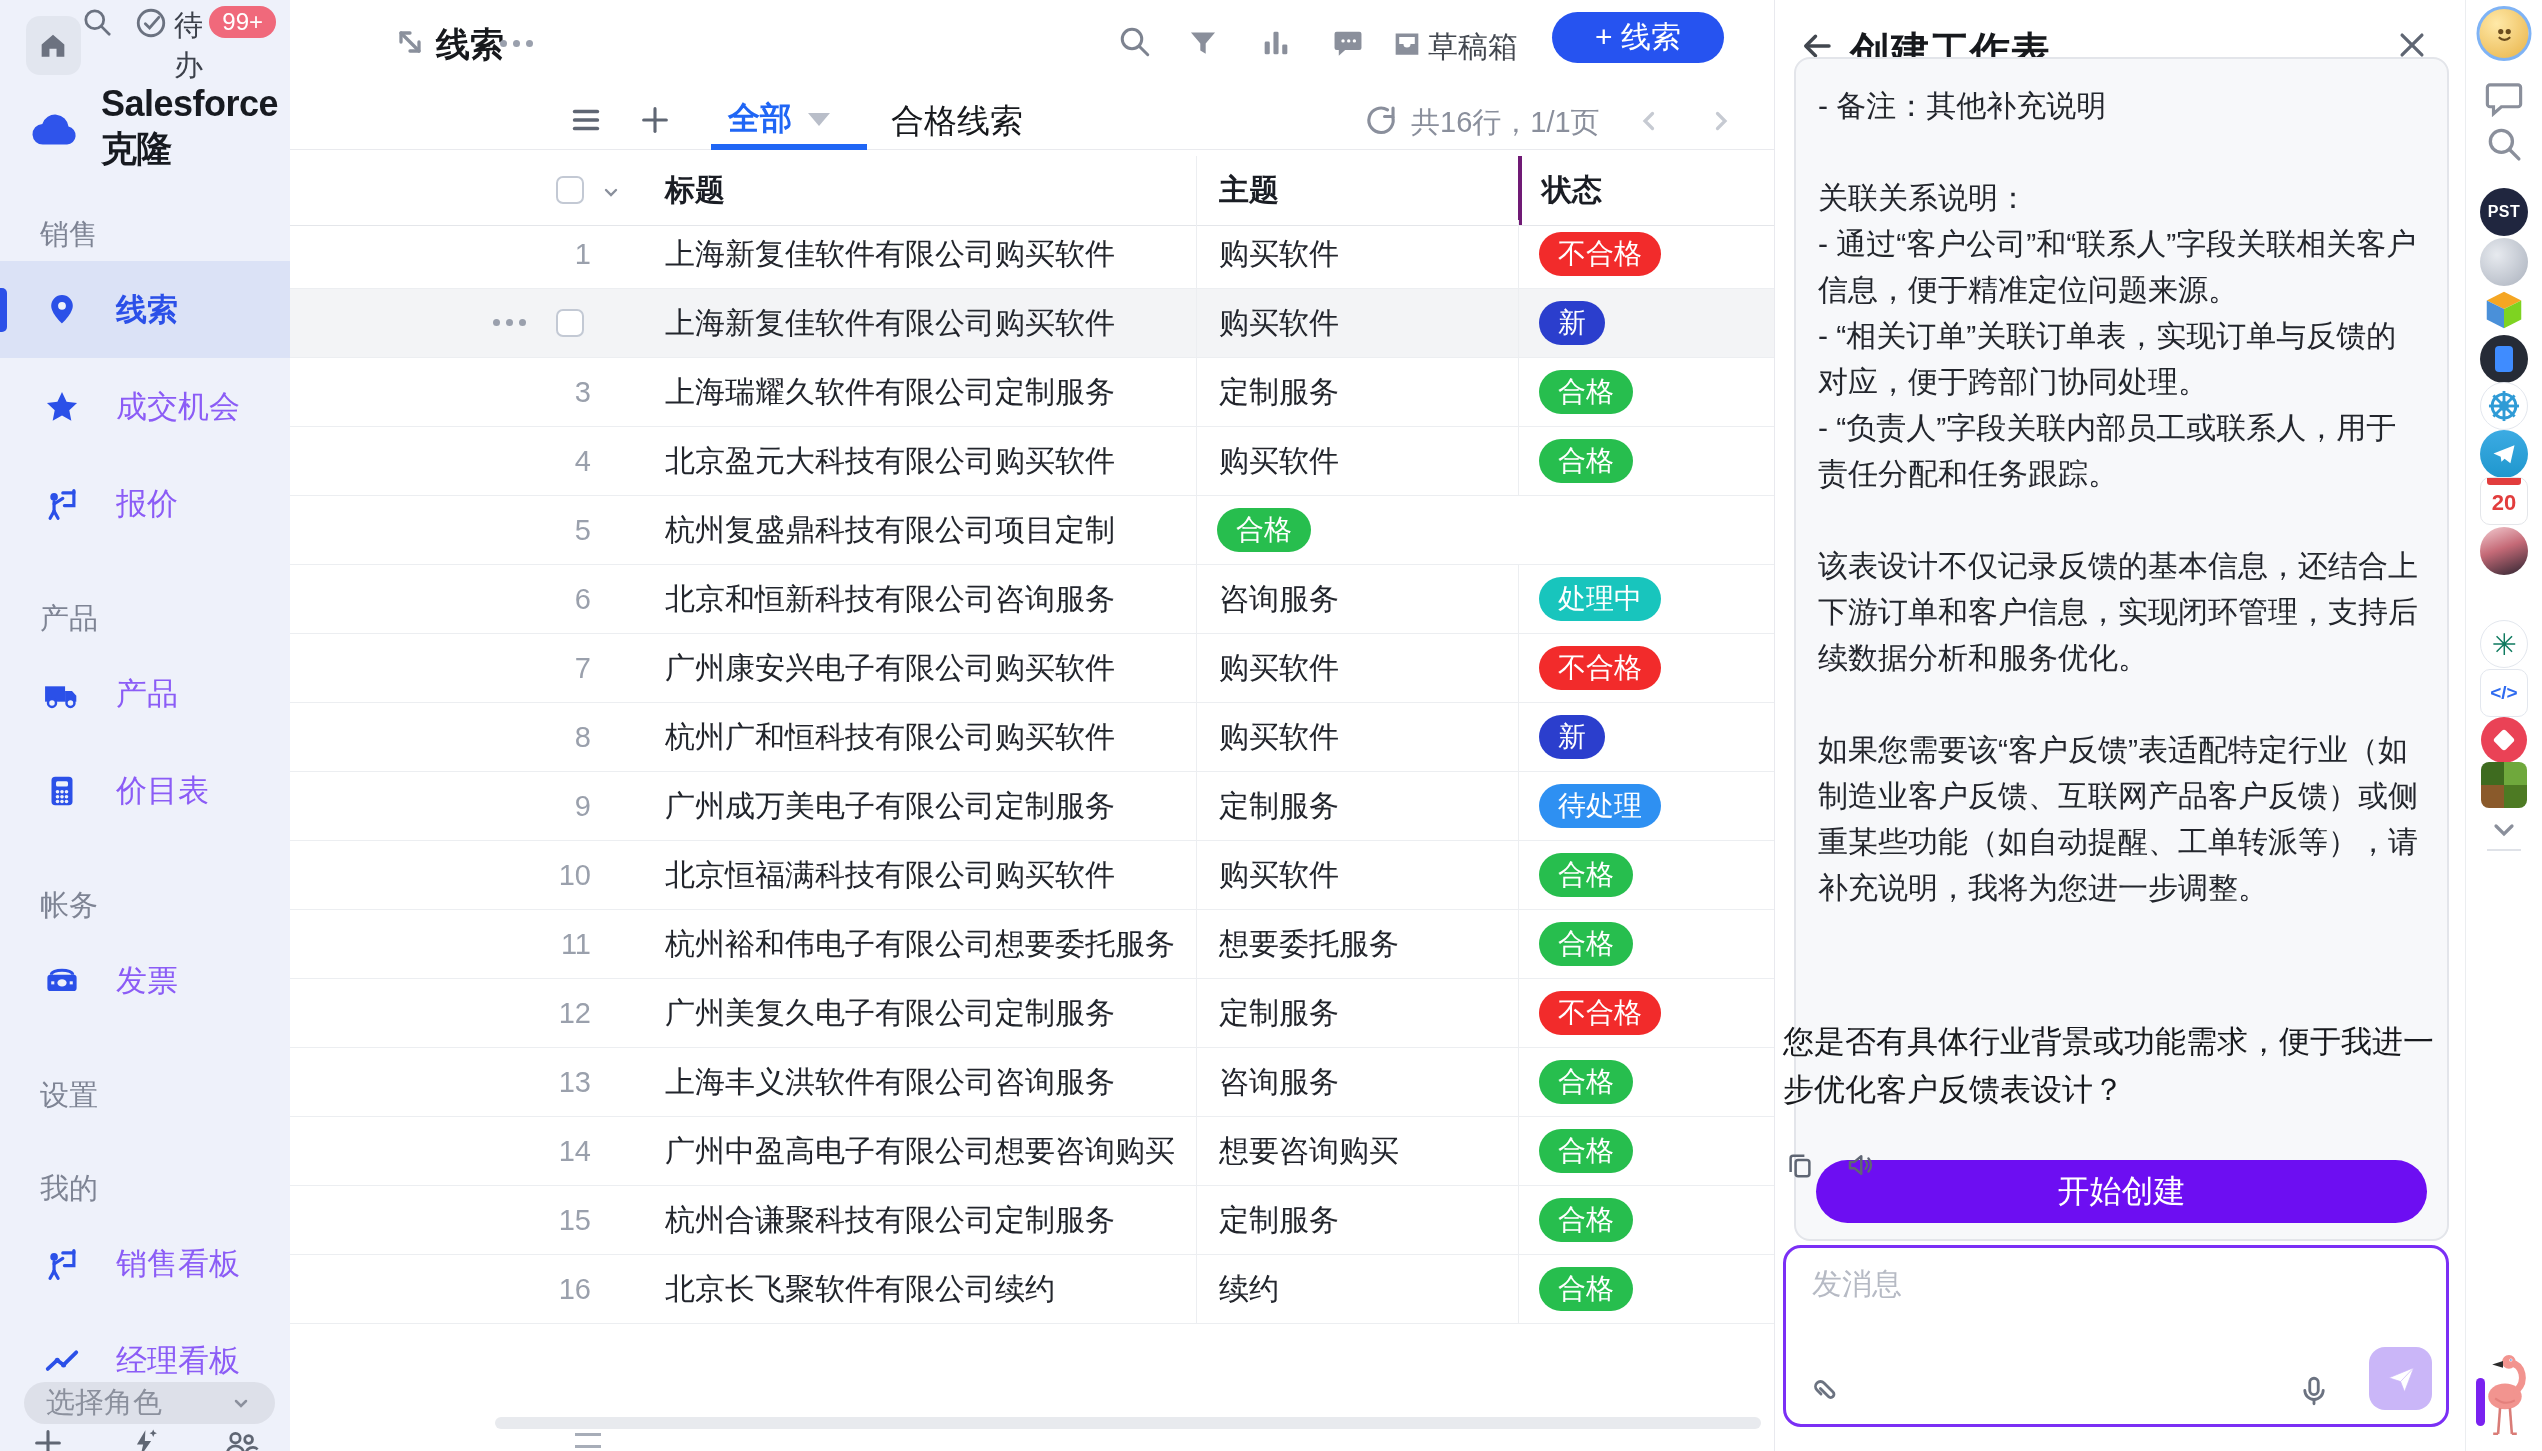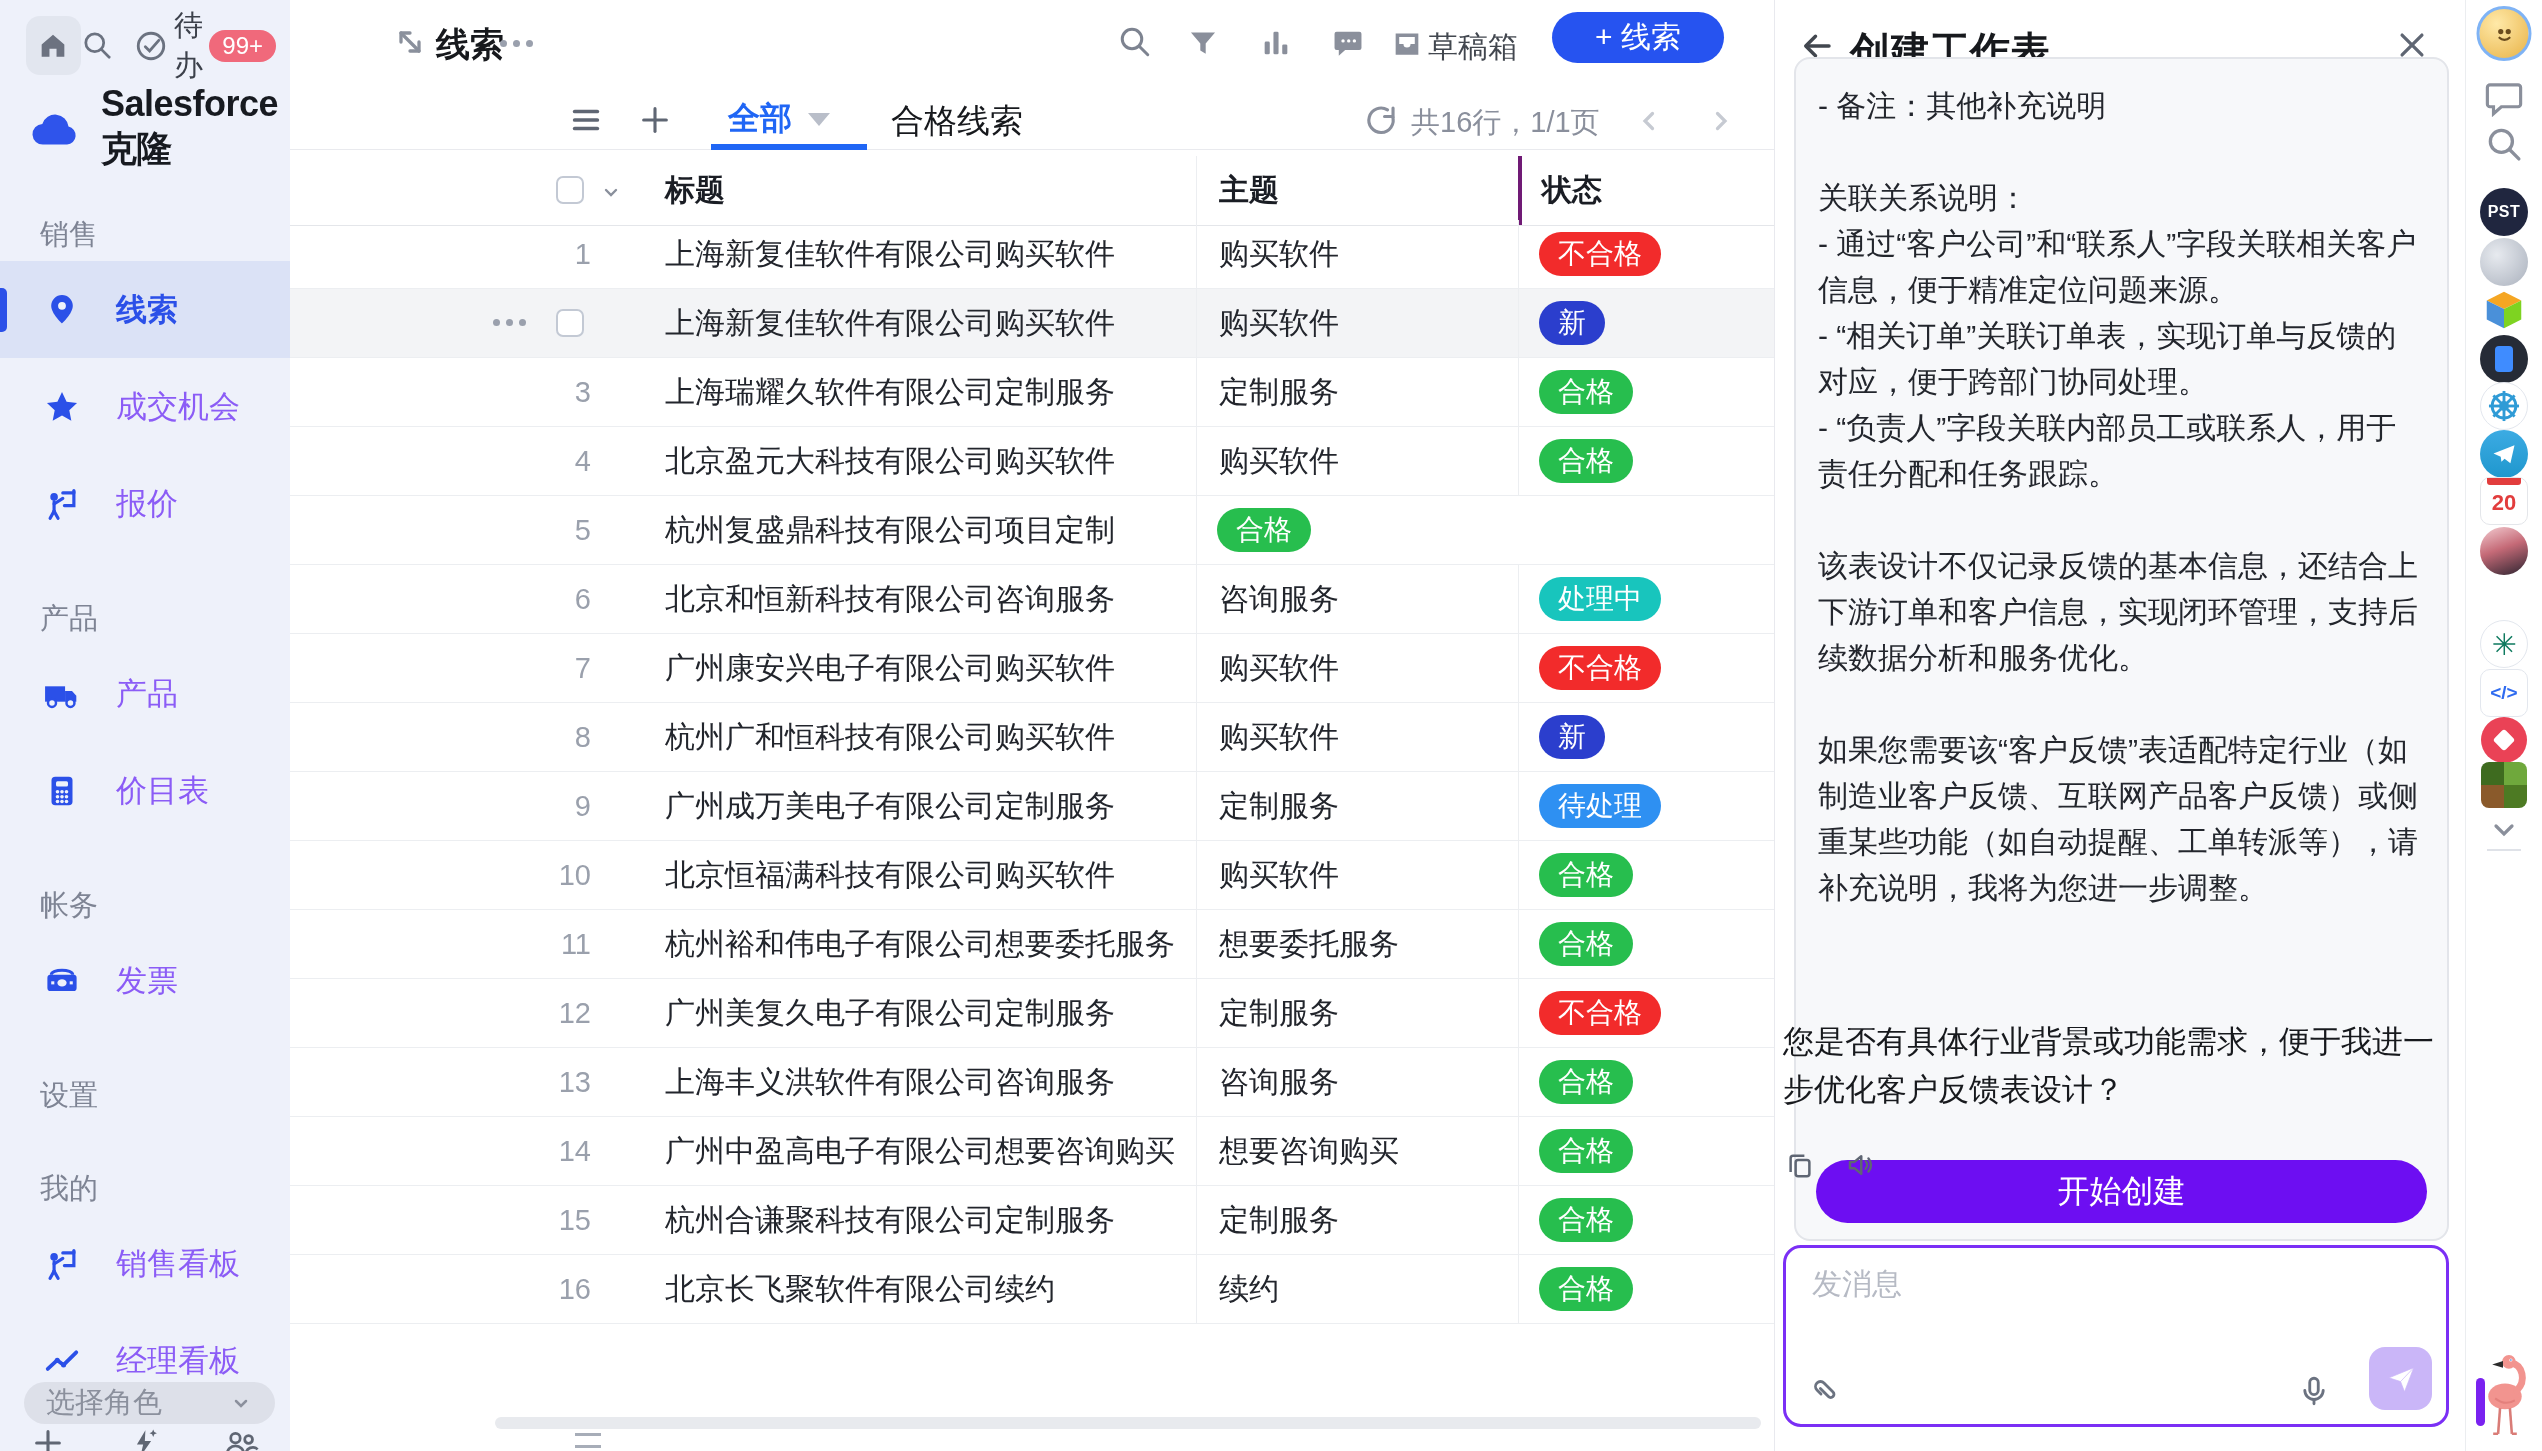--- a/index.html
+++ b/index.html
@@ -4,21 +4,21 @@
 <style>
   html,body{margin:0;padding:0;background:#fff;}
   .app{position:relative;width:2542px;height:1451px;overflow:hidden;background:#fff;
        font-family:"Liberation Sans","DejaVu Sans",sans-serif;color:#22252c;}
   svg{display:block}
 
   
   .sidebar{position:absolute;left:0;top:0;width:290px;height:100%;background:#eef1fa;}
   .sb-top{position:absolute;top:0;left:0;width:100%;height:91px;display:flex;align-items:center;box-sizing:border-box;padding:0 14px 0 26px;}
   .home-btn{width:63px;height:59px;border-radius:14px;background:#e2e6ef;display:flex;align-items:center;justify-content:center;margin-right:auto;}
-  .sb-top .tgroup{display:flex;align-items:center;gap:6px;}
+  .sb-top .tgroup{display:flex;align-items:flex-start;gap:6px;}
   .todo-label{font-size:29px;color:#3c414b;}
   .todo-badge{background:#f0697b;color:#fff;font-size:24px;height:32px;line-height:32px;padding:0 13px;border-radius:17px;}
   .sb-logo{position:absolute;top:93px;left:26px;height:71px;display:flex;align-items:center;}
   .brand-name{font-size:36px;font-weight:bold;color:#171a20;margin:0 12px 0 14px;letter-spacing:-0.5px;}
   .nav{position:absolute;top:168px;left:0;right:0;}
   .sec{margin-top:40px;height:53px;line-height:53px;padding-left:40px;font-size:29px;color:#7e8494;}
   .item{position:relative;height:97px;display:flex;align-items:center;padding-left:40px;font-size:31px;color:#8b5cf6;cursor:pointer;}
   .item .ic{width:44px;margin-right:32px;display:flex;justify-content:center;}
   .item.active{background:#dbe2f6;color:#2b50e8;font-weight:bold;}
   .item.active::before{content:'';position:absolute;left:0;top:27px;width:7px;height:44px;border-radius:0 5px 5px 0;background:#2b50e8;}

